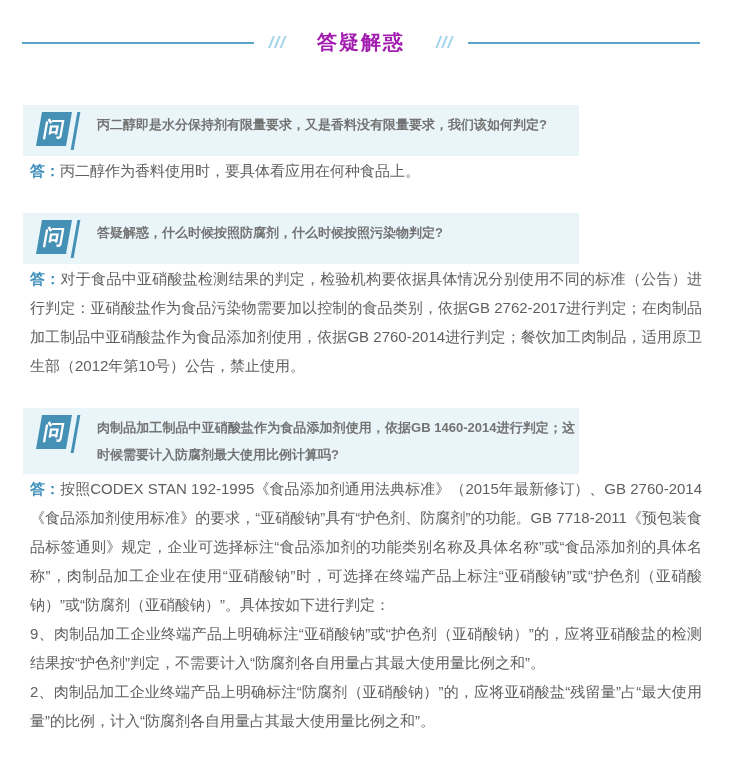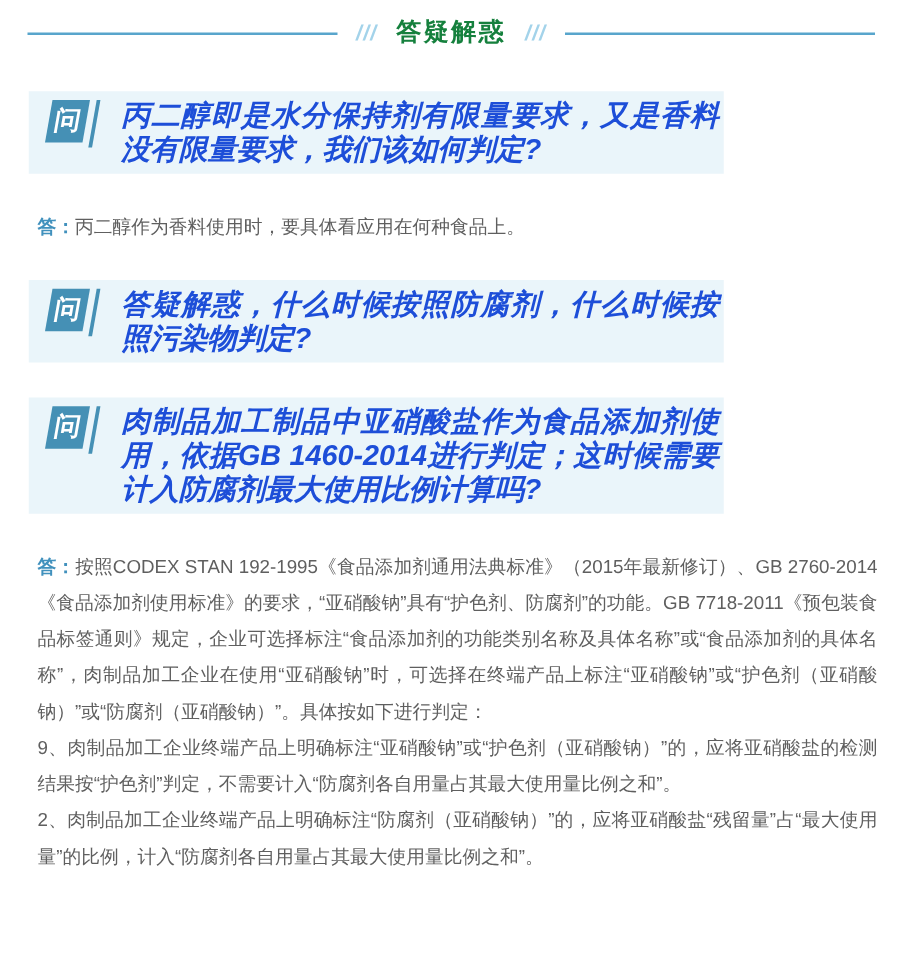--- a/index.html
+++ b/index.html
@@ -30,24 +30,24 @@
   }
   .slashes {
     color: #a3d3ea;
     font-weight: bold;
     font-style: italic;
     font-size: 17px;
     letter-spacing: 1px;
     line-height: 1;
   }
   .title {
-    margin: 0;
+    margin: 16px;
     font-size: 20px;
     font-weight: bold;
-    color: #15803d;
+    color: #a21caf;
     letter-spacing: 2px;
     line-height: 27px;
   }
   
   .q-block {
     display: flex;
     align-items: flex-start;
     width: 556px;
     margin-left: 23px;
     background: #eaf5fa;
@@ -79,31 +79,30 @@
   .badge-slash {
     display: inline-block;
     width: 3px;
     height: 38px;
     background: #4590b5;
     margin-left: 5px;
     transform: skewX(-10deg);
   }
   .q-text {
     flex: 1;
-    color: #1d4ed8;
+    color: #737373;
     font-weight: bold;
-    font-size: 23px;
+    font-size: 13px;
     line-height: 27px;
     padding-right: 4px;
     text-align: justify;
-    font-style: italic;
   }
   
   .answer {
-    margin: 28px 32px 0 30px;
+    margin: 0 32px 0 30px;
     font-size: 15px;
     line-height: 29px;
     color: #5f5f5f;
     text-align: justify;
   }
   .answer p { margin: 0; }
   .a-label {
     color: #4191bd;
     font-weight: bold;
   }
@@ -135,20 +134,23 @@
   </section>
 
   <section class="qa qa-2">
     <div class="q-block">
       <div class="badge-wrap">
         <span class="badge">问</span>
         <span class="badge-slash"></span>
       </div>
       <div class="q-text">答疑解惑，什么时候按照防腐剂，什么时候按照污染物判定?</div>
     </div>
+    <div class="answer">
+      <p><span class="a-label">答：</span><span>对于食品中亚硝酸盐检测结果的判定，检验机构要依据具体情况分别使用不同的标准（公告）进行判定：亚硝酸盐作为食品污染物需要加以控制的食品类别，依据GB 2762-2017进行判定；在肉制品加工制品中亚硝酸盐作为食品添加剂使用，依据GB 2760-2014进行判定；餐饮加工肉制品，适用原卫生部（2012年第10号）公告，禁止使用。</span></p>
+    </div>
   </section>
 
   <section class="qa qa-3">
     <div class="q-block">
       <div class="badge-wrap">
         <span class="badge">问</span>
         <span class="badge-slash"></span>
       </div>
       <div class="q-text">肉制品加工制品中亚硝酸盐作为食品添加剂使用，依据GB 1460-2014进行判定；这时候需要计入防腐剂最大使用比例计算吗?</div>
     </div>

